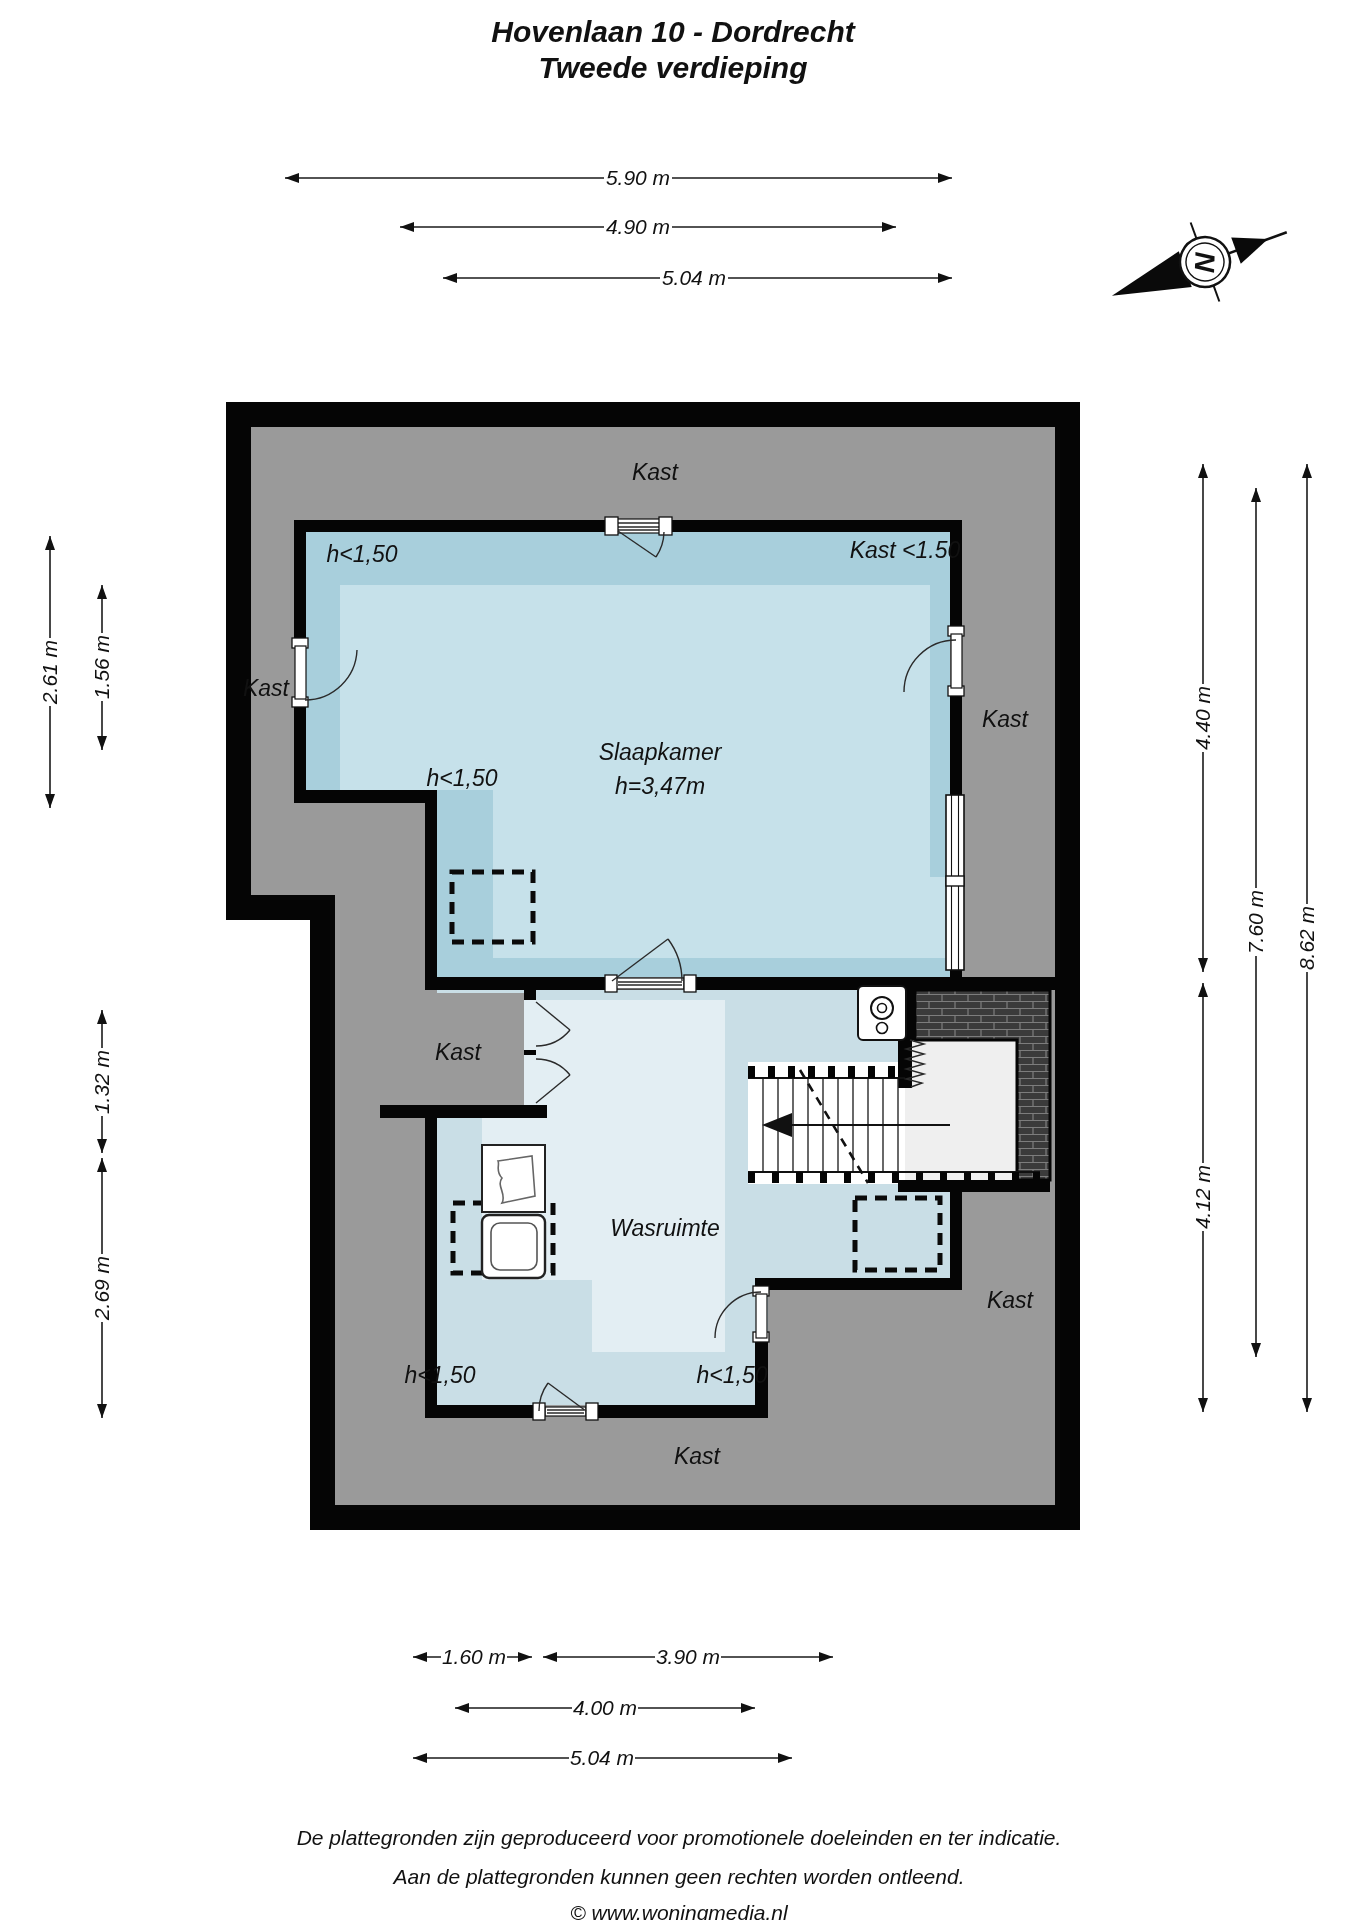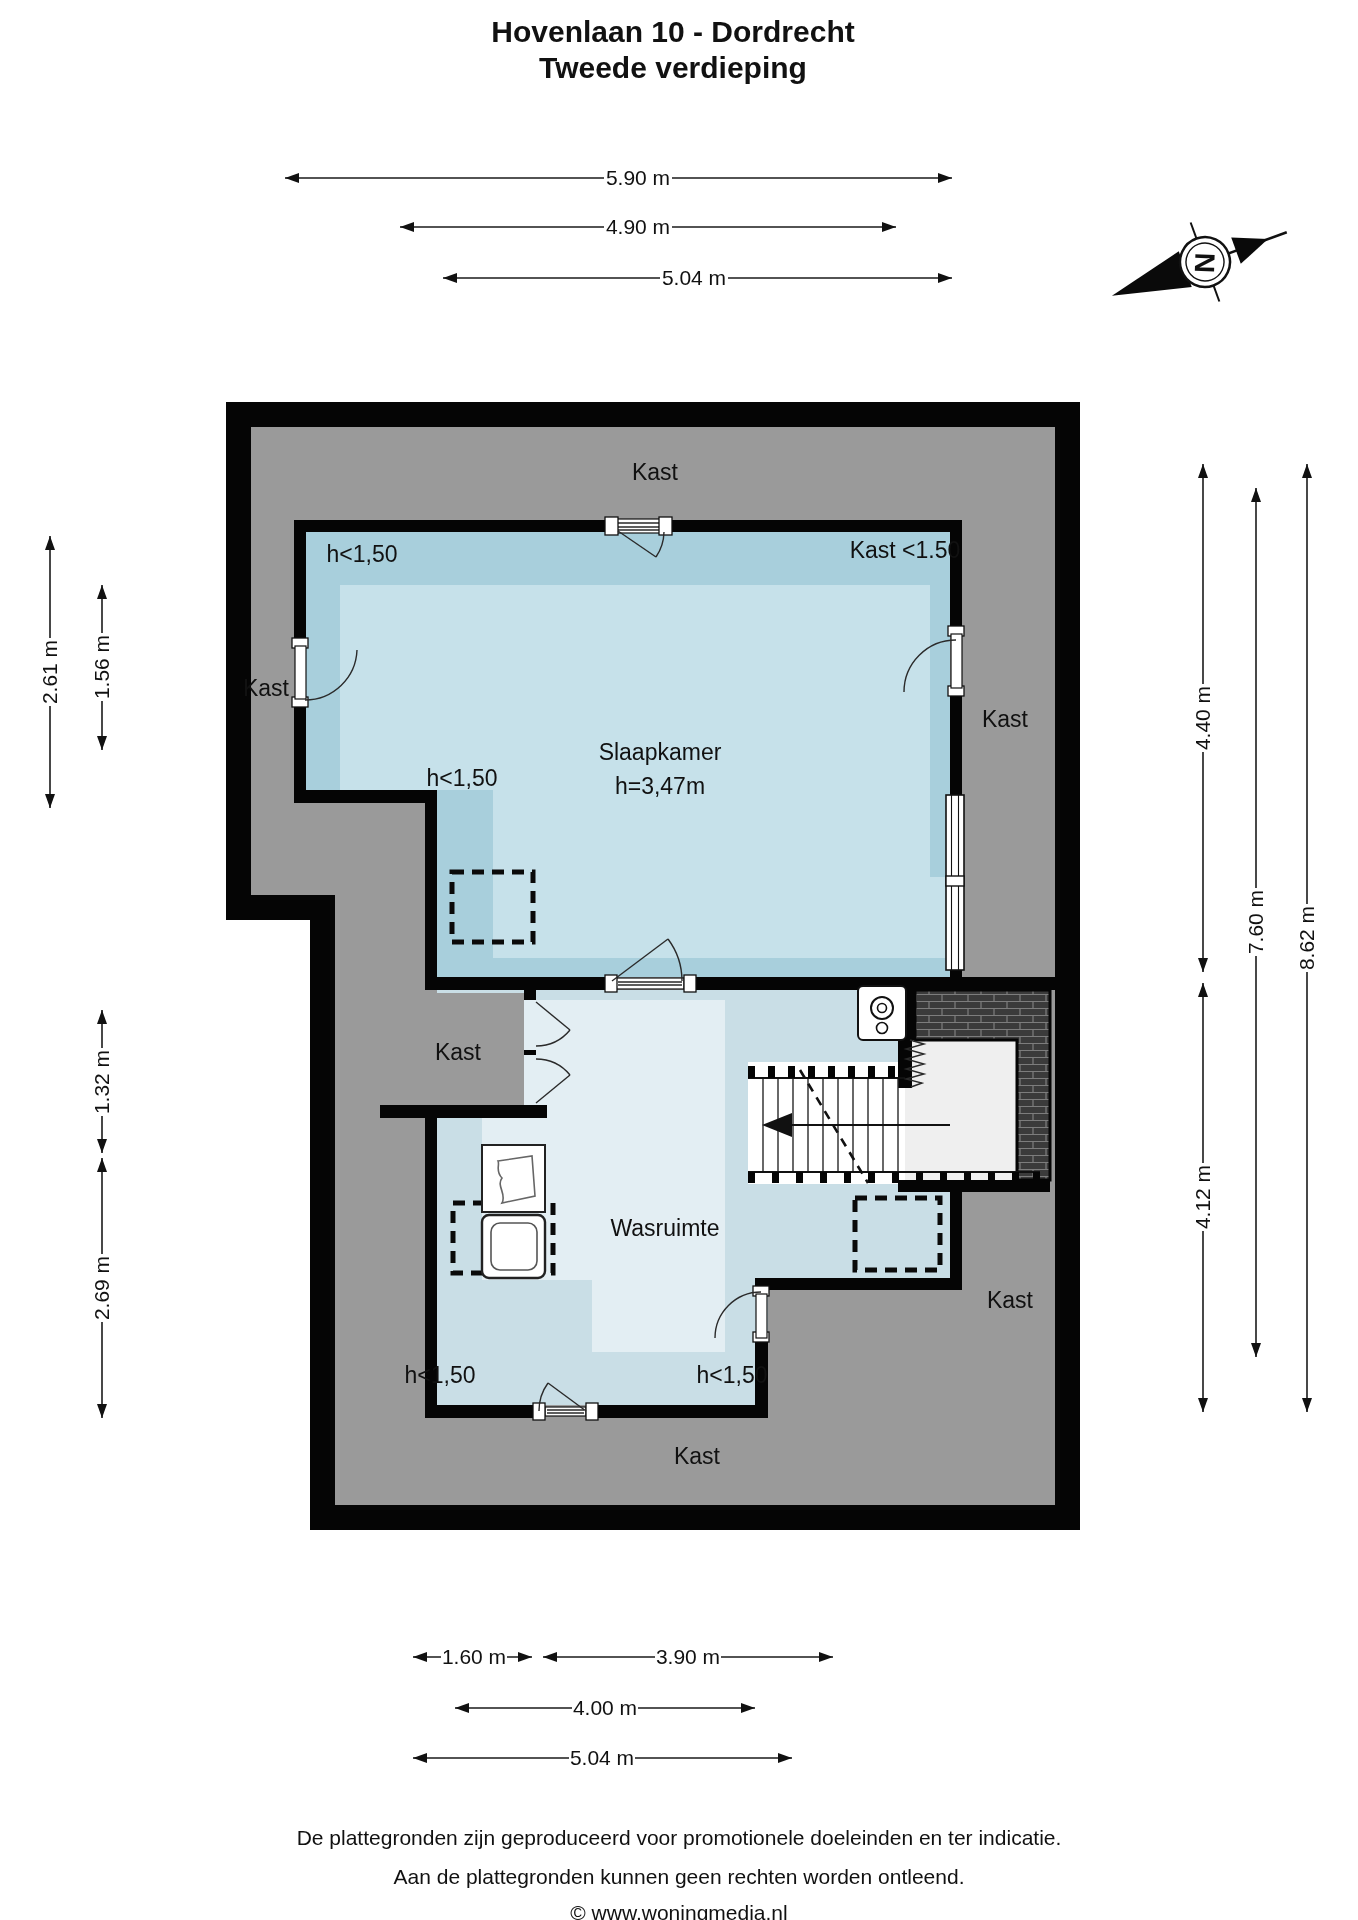--- a/index.html
+++ b/index.html
@@ -1,17 +1,17 @@
 <!DOCTYPE html>
 <html><head>
 <meta charset="utf-8">
 <style>
   html,body{margin:0;padding:0;background:#fff;}
   #stage{position:relative;width:1358px;height:1920px;background:#ffffff;overflow:hidden;
-         font-family:"Liberation Sans", sans-serif;}
+         font-family:"Liberation Sans", sans-serif;font-style:italic;}
   svg{position:absolute;left:0;top:0;}
   text{fill:#111;}
   .title{font-size:30px;font-weight:bold;text-anchor:middle;}
   .room-label{font-size:23px;text-anchor:middle;}
   .dim-label{font-size:21px;text-anchor:middle;dominant-baseline:middle;}
   .footer{font-size:21px;text-anchor:middle;}
   .wall{fill:#050505;}
   .dimline{stroke:#1a1a1a;stroke-width:1.6;}
   .thin{stroke:#2a2a2a;stroke-width:1.4;fill:none;}
   .door-post{fill:#ffffff;stroke:#111;stroke-width:1.3;}

